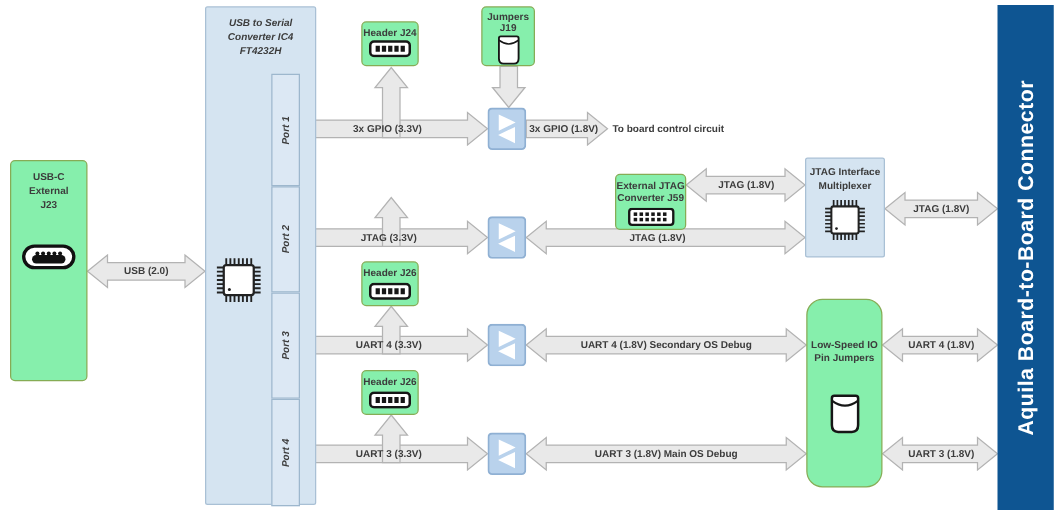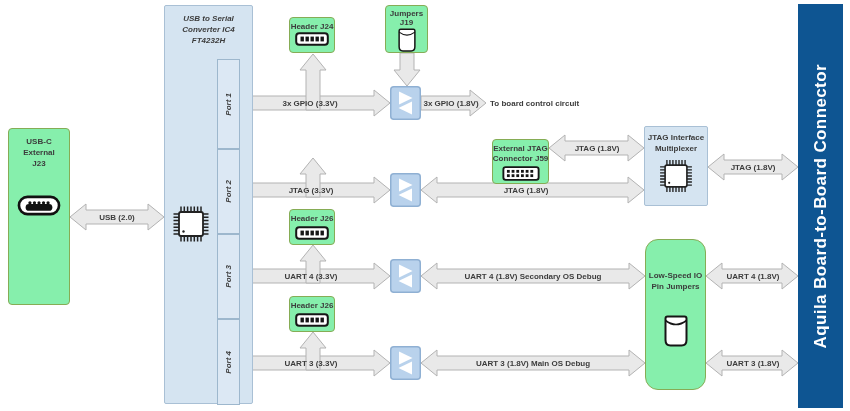--- a/index.html
+++ b/index.html
@@ -176,21 +176,21 @@
     </svg>
   <svg class="ls" width="31" height="34" style="left:390px;top:259px">
       <use href="#sym-ls"></use>
     </svg>
   <svg class="ls" width="31" height="34" style="left:390px;top:346px">
       <use href="#sym-ls"></use>
     </svg>
 
   <div class="node green" style="left:492px;top:127px;width:57px;height:45px;padding-top:4px;margin-top:12px;">
     <div class="lbl tight" style="line-height:10px;">External JTAG</div>
-    <div class="lbl tight" style="line-height:10px;">Connector J59</div>
+    <div class="lbl tight" style="line-height:10px;">Converter J59</div>
     <svg class="icon" width="38" height="15" style="margin-top:2px">
         <use href="#sym-jtagconn"></use>
       </svg>
   </div>
 
   <div class="node blue" style="left:644px;top:126px;width:64px;height:80px;padding-top:5px;">
     <div class="lbl">JTAG Interface</div>
     <div class="lbl">Multiplexer</div>
     <svg class="icon" width="40" height="40" style="margin-top:2px">
         <use href="#sym-chip"></use>

